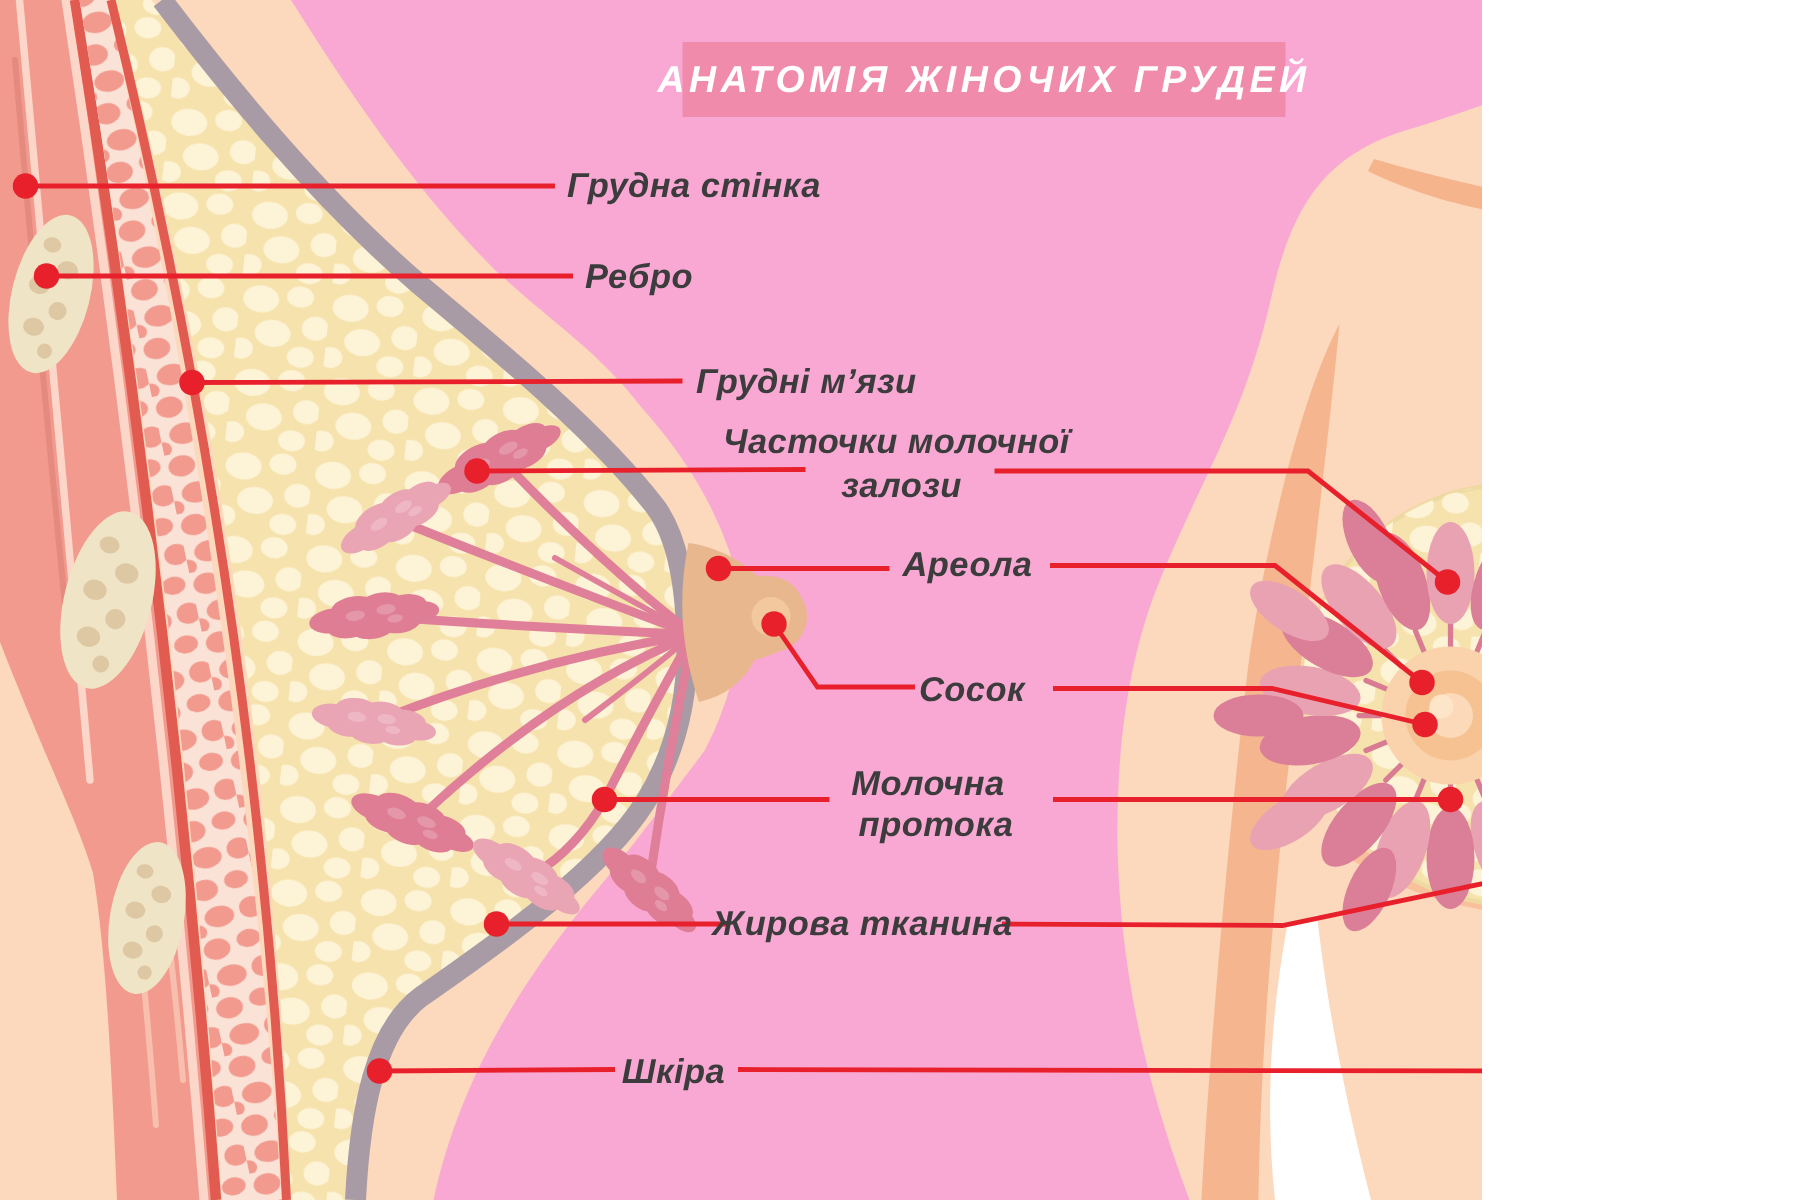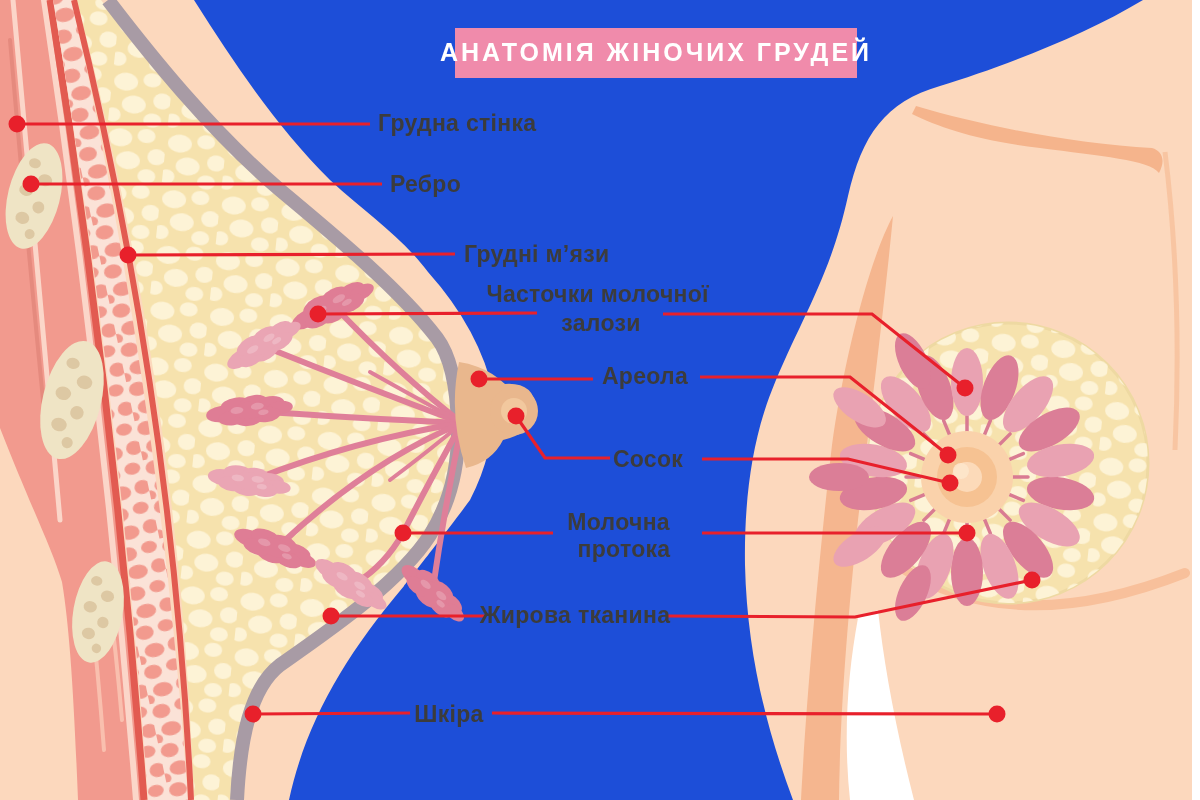--- a/index.html
+++ b/index.html
@@ -1,16 +1,16 @@
 <!DOCTYPE html>
 <html><head>
 <meta charset="utf-8">
 <style>
   html,body{margin:0;padding:0;background:#ffffff;}
-  .stage{width:1192px;height:800px;overflow:hidden;position:relative;background:#1d4ed8;}
+  .stage{width:988px;height:800px;overflow:hidden;position:relative;background:#f9a8d4;font-style:italic;}
   svg{display:block;}
   .lbl{font-family:"Liberation Sans",sans-serif;font-size:23px;font-weight:600;fill:#3c3c3c;letter-spacing:.3px;}
   .ttl{font-family:"Liberation Sans",sans-serif;font-size:25px;font-weight:700;fill:#ffffff;letter-spacing:3px;}
   .ldr{fill:none;stroke:#e8202b;stroke-width:3.2;}
   .dot{fill:#e8202b;stroke:none;}
 </style>
 </head>
 <body>
 
 <div class="stage">

